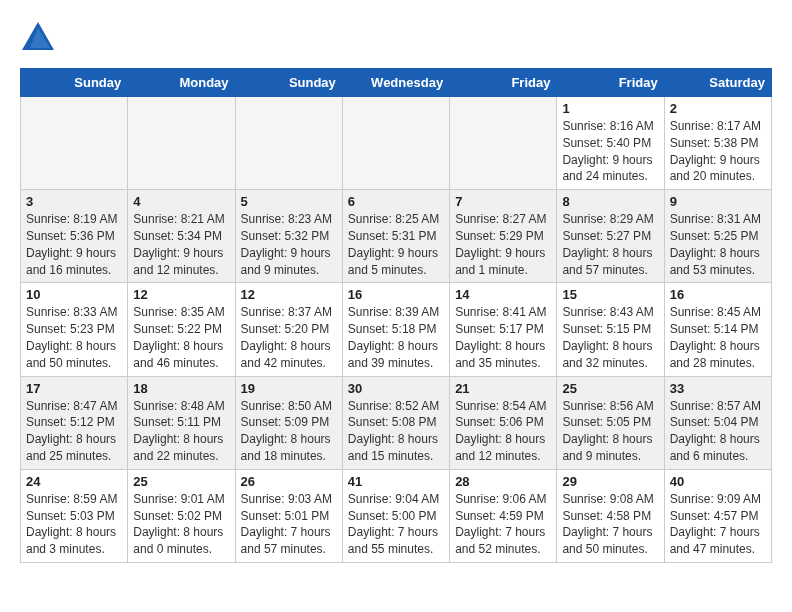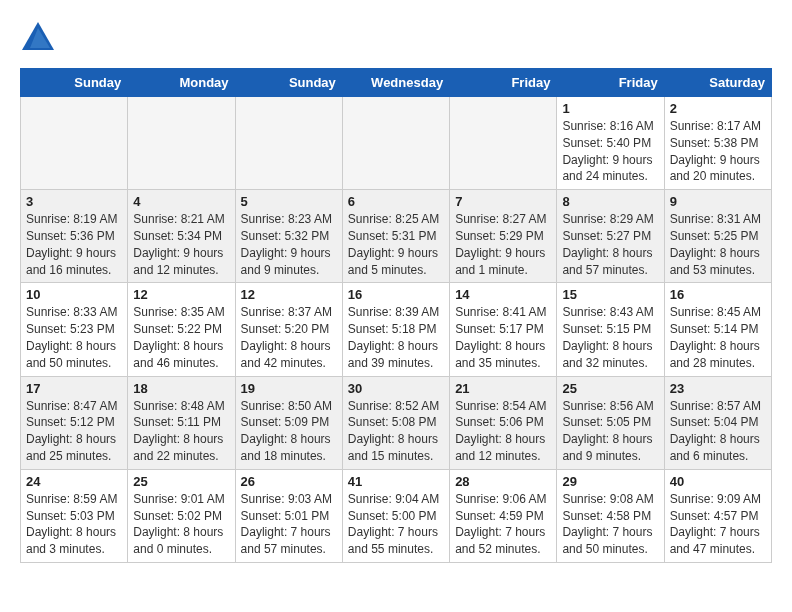--- a/index.html
+++ b/index.html
@@ -228,21 +228,21 @@
           </td>
           <td>
             <span class="day-number">21</span>
             <div class="day-info">Sunrise: 8:54 AM<br>Sunset: 5:06 PM<br>Daylight: 8 hours<br>and 12 minutes.</div>
           </td>
           <td>
             <span class="day-number">25</span>
             <div class="day-info">Sunrise: 8:56 AM<br>Sunset: 5:05 PM<br>Daylight: 8 hours<br>and 9 minutes.</div>
           </td>
           <td>
-            <span class="day-number">23</span>
+            <span class="day-number">33</span>
             <div class="day-info">Sunrise: 8:57 AM<br>Sunset: 5:04 PM<br>Daylight: 8 hours<br>and 6 minutes.</div>
           </td>
         </tr>
         <tr>
           <td>
             <span class="day-number">24</span>
             <div class="day-info">Sunrise: 8:59 AM<br>Sunset: 5:03 PM<br>Daylight: 8 hours<br>and 3 minutes.</div>
           </td>
           <td>
             <span class="day-number">25</span>

